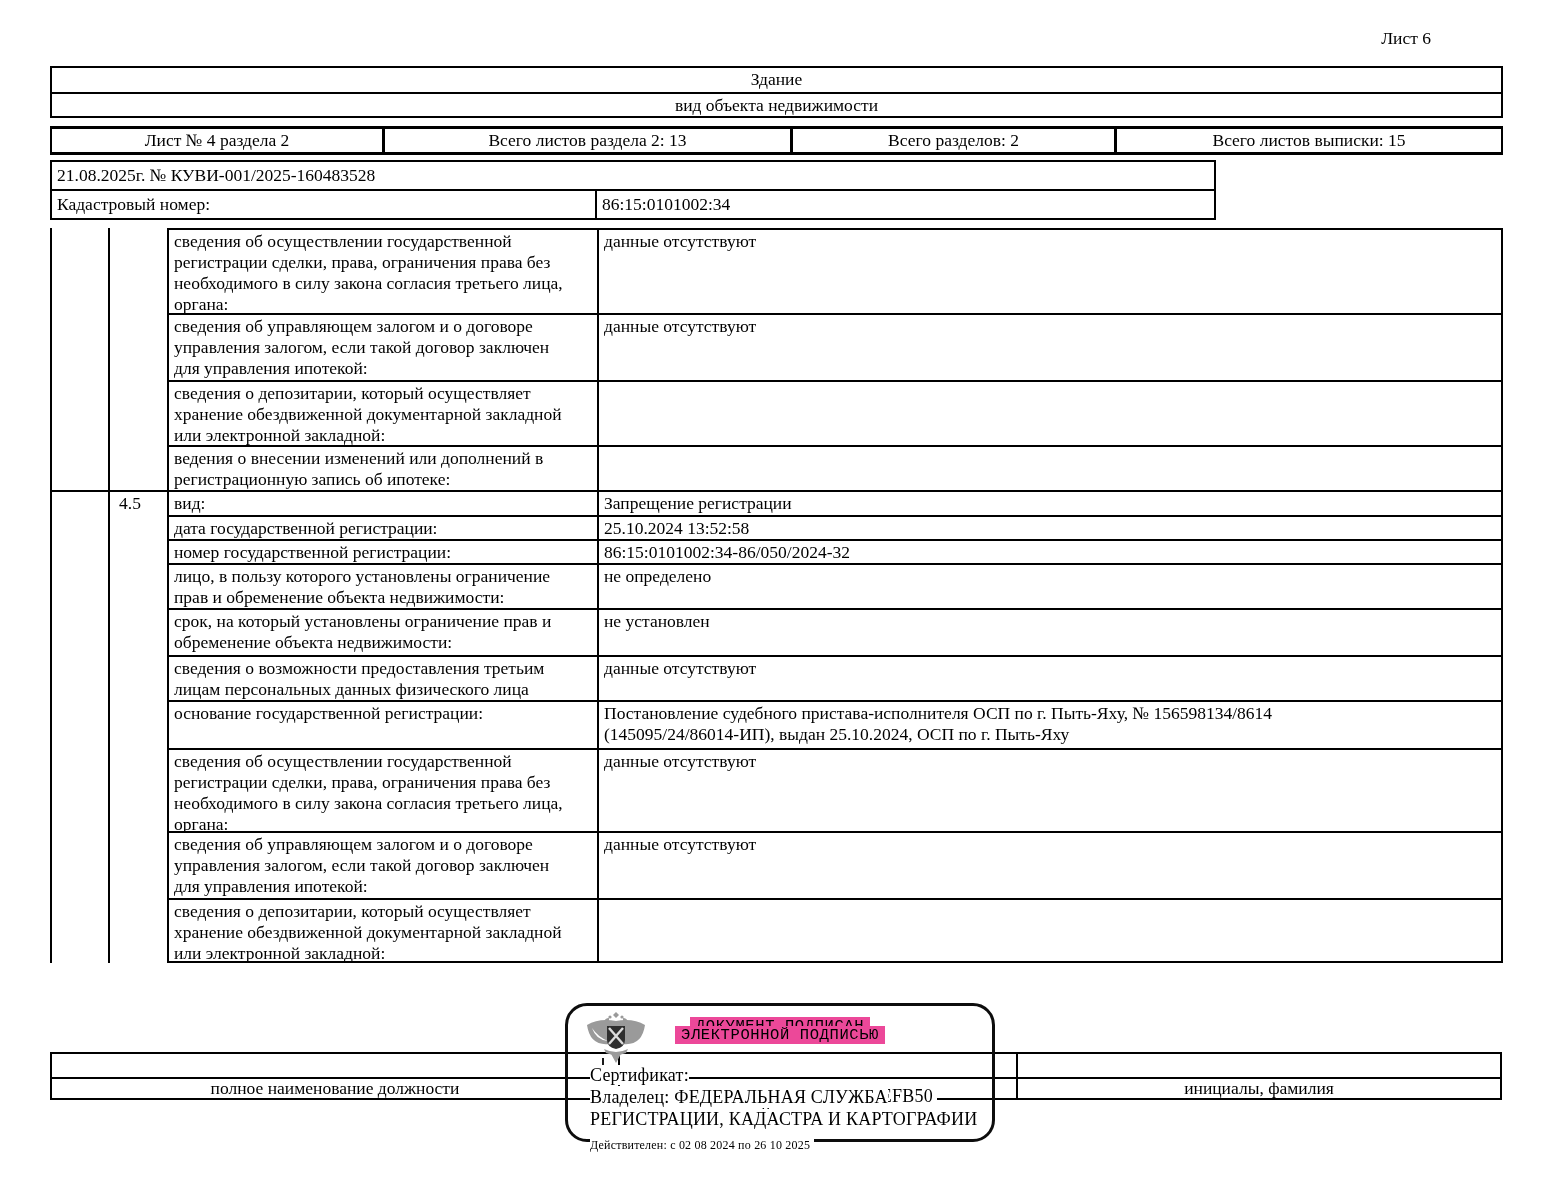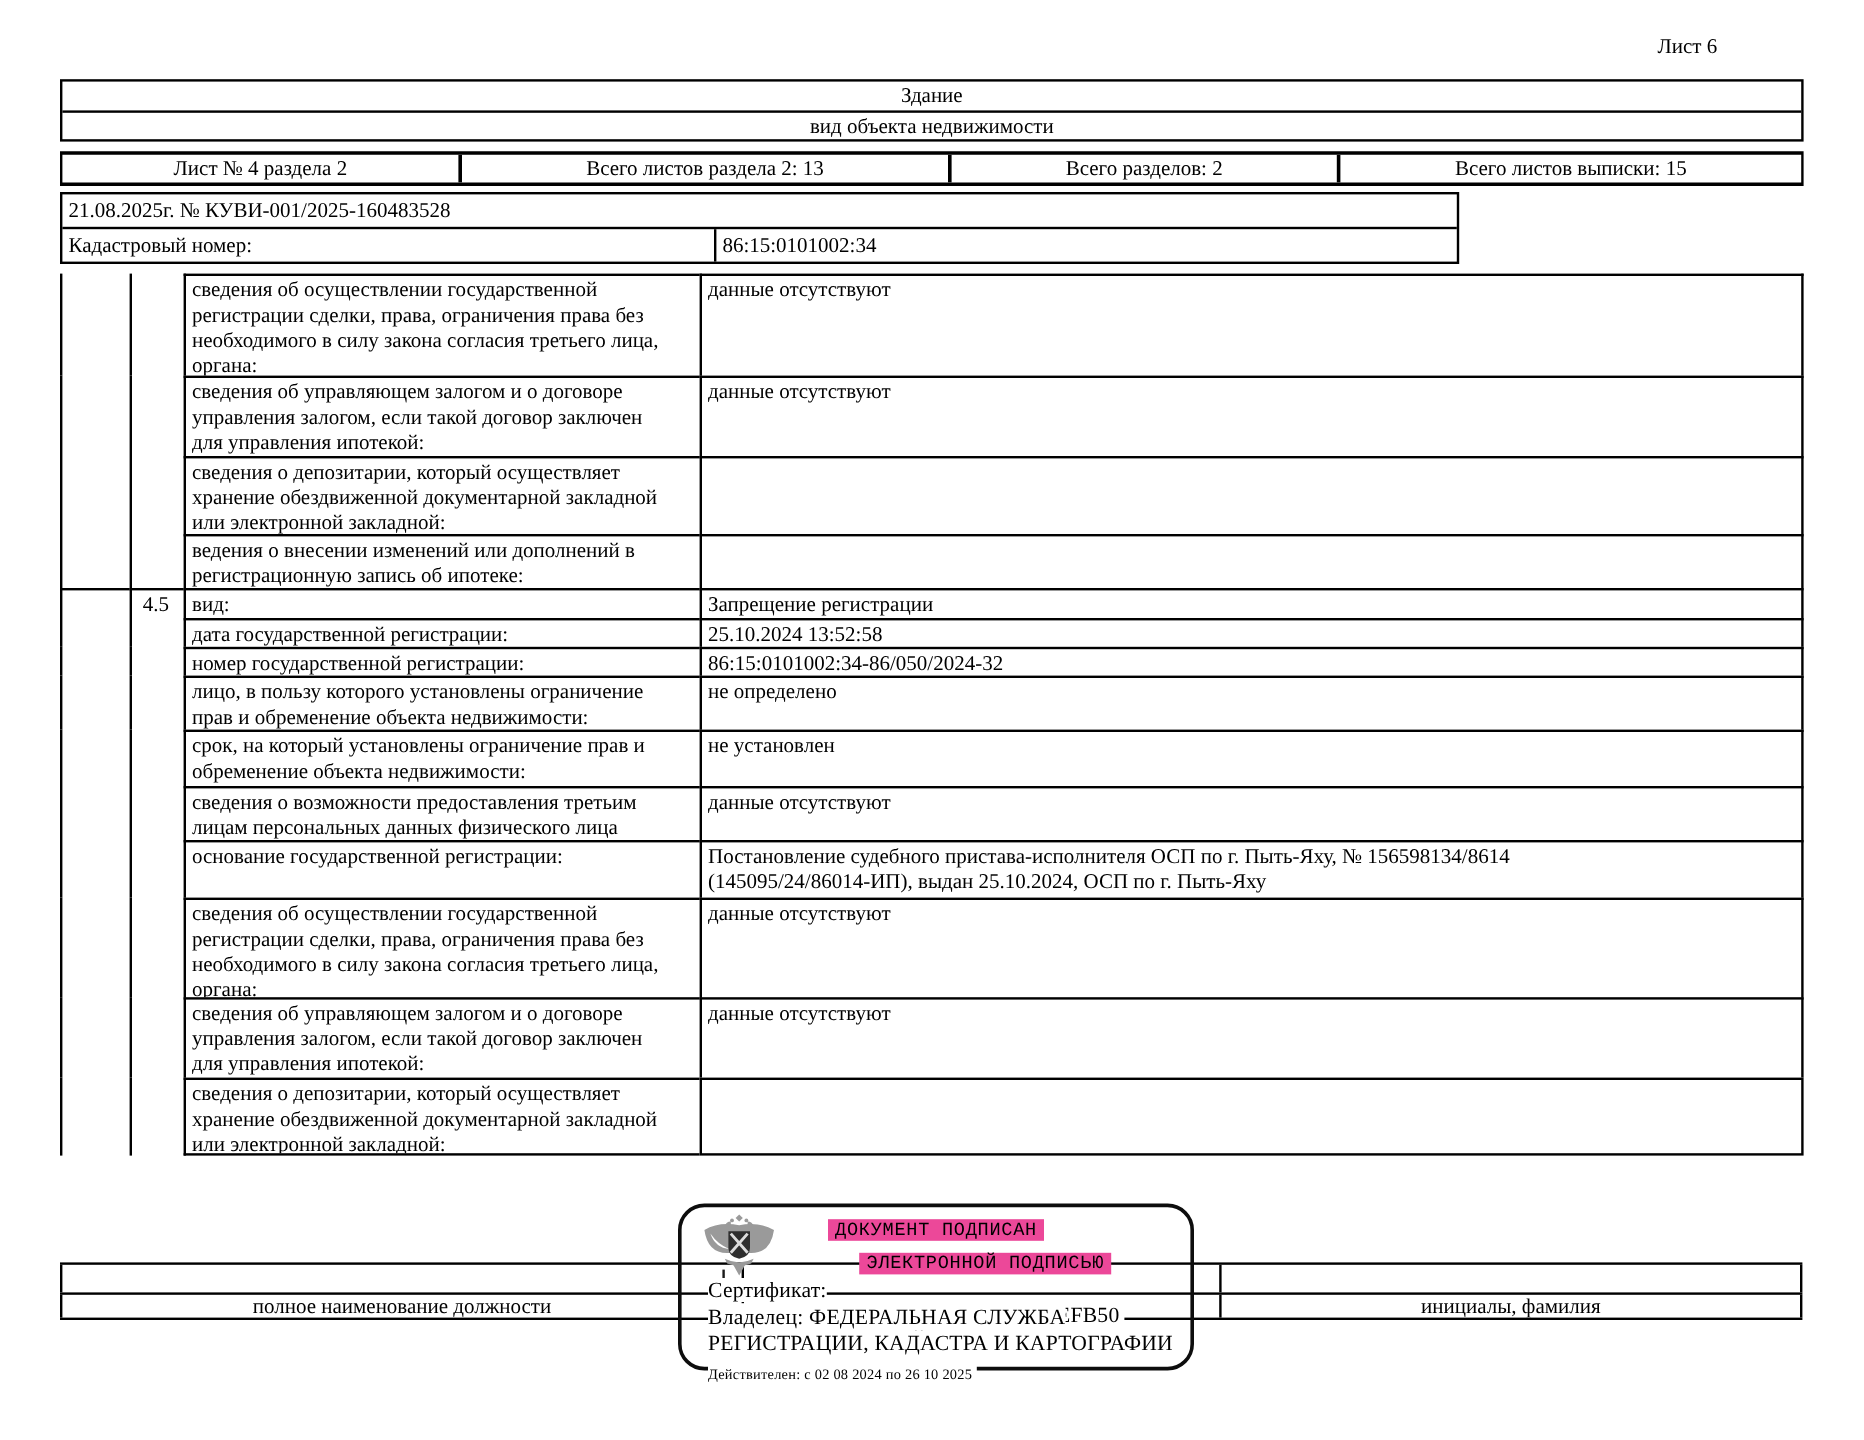--- a/index.html
+++ b/index.html
@@ -33,21 +33,21 @@
   .tbl-c{position:absolute;left:50px;top:160px;width:1166px;border:2px solid #000;}
   .tbl-c .rc1{height:27px;line-height:26px;padding-left:5px;}
   .tbl-c .rc2{height:29px;border-top:2px solid #000;display:flex;}
   .tbl-c .cc1{width:545px;border-right:2px solid #000;padding-left:5px;line-height:26px;}
   .tbl-c .cc2{flex:1;padding-left:5px;line-height:26px;}
 
   
   .maintable{position:absolute;left:50px;top:228px;width:1453px;}
   .mrow{display:flex;width:100%;}
   .c1{width:58px;border-left:2px solid #000;}
-  .c2{width:45px;border-left:2px solid #000;padding:1px 16px 0 9px;line-height:21px;}
+  .c2{width:59px;border-left:2px solid #000;padding:1px 16px 0 9px;line-height:21px;}
   .c3{width:430px;border-left:2px solid #000;border-top:2px solid #000;
       padding:1px 20px 0 5px;line-height:21px;overflow:hidden;}
   .c4{flex:1;border-left:2px solid #000;border-right:2px solid #000;border-top:2px solid #000;
       padding:1px 6px 0 5px;line-height:21px;white-space:pre-line;overflow:hidden;}
   .full-top .c1,.full-top .c2{border-top:2px solid #000;}
   .last .c3,.last .c4{border-bottom:2px solid #000;}
   .h85{height:85px;} .h83{height:83px;} .h67{height:67px;} .h65{height:65px;}
   .h48{height:48px;} .h47{height:47px;} .h45{height:45px;}
   .h25{height:25px;} .h24{height:24px;}
 
@@ -60,21 +60,21 @@
   .sigc1{width:570px;border-left:2px solid #000;border-right:2px solid #000;}
   .sigc2{width:398px;border-right:2px solid #000;}
   .sigc3{width:484px;border-right:2px solid #000;}
 
   
   .stamp{position:absolute;left:565px;top:1003px;width:430px;height:139px;
          border:3px solid #0d0d0d;border-radius:22px;background:transparent;z-index:5;}
   .stamp-title{position:absolute;left:0;width:100%;text-align:center;font-size:15.5px;
                letter-spacing:0.6px;}
   .stamp-title span{background:#ec4899;padding:0 6px;font-family:Liberation Mono, monospace;}
-  .st1{top:10px;} .st2{top:38px;margin-left:41px;}
+  .st1{top:10px;} .st2{top:19px;}
   .stamp-small{position:absolute;left:22px;font-size:18px;letter-spacing:0.2px;}
   .stamp-small span{background:#fff;padding-right:4px;}
   .scert{top:59px;} .sown1{top:81px;} .sown2{top:103px;}
   .svalid{top:132px;font-size:12px;}
   .stamp-eagle{position:absolute;left:16px;top:5px;width:64px;height:56px;}
   .stamp-dropline{position:absolute;left:34px;top:52px;width:2px;height:21px;background:#1a1a1a;}
 </style>
 </head>
 <body>
 

